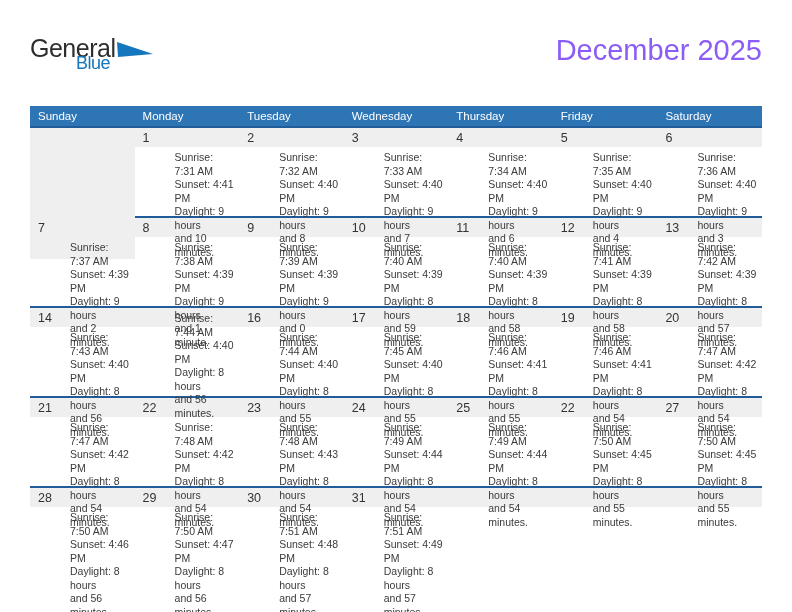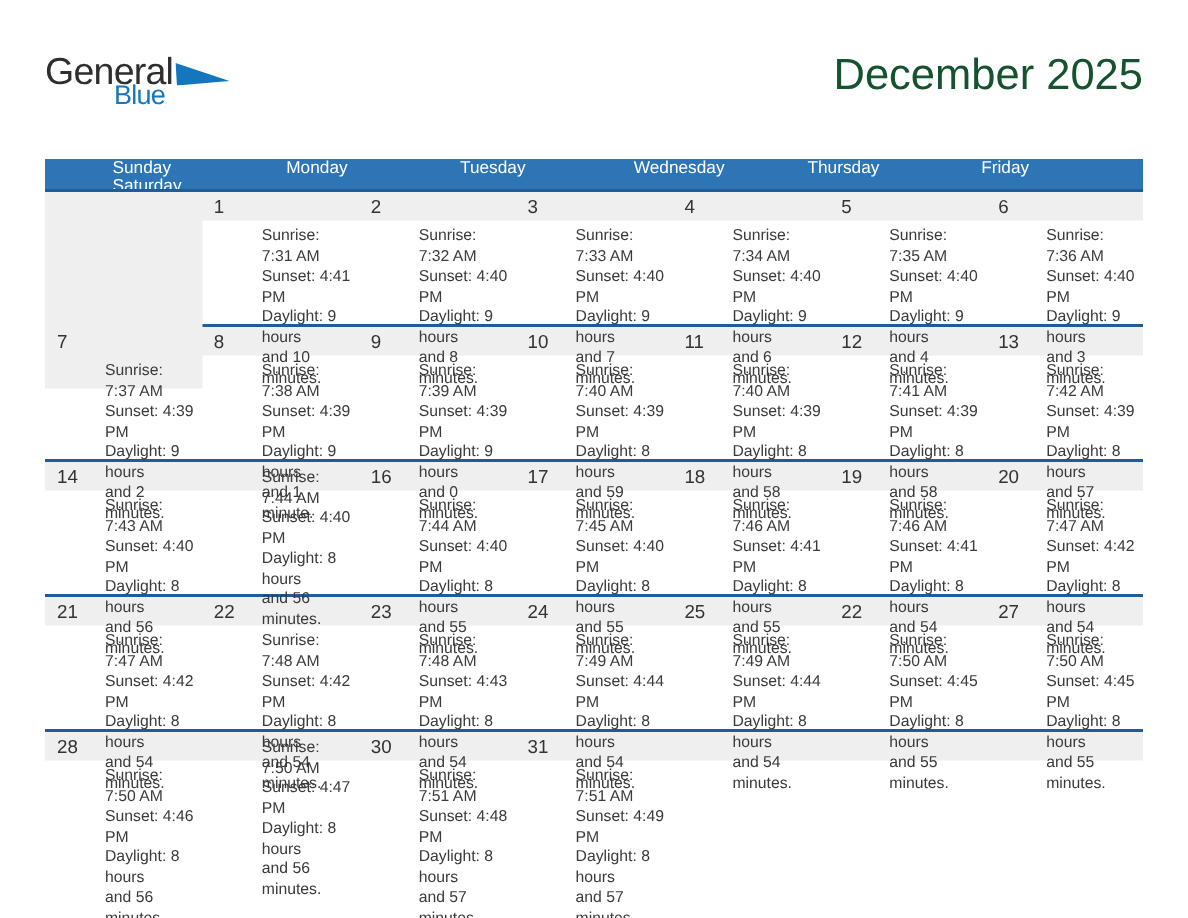--- a/index.html
+++ b/index.html
@@ -17,27 +17,27 @@
     overflow: hidden;
   }
   
   .logo { position: absolute; left: 30px; top: 36px; line-height: 1; }
   .logo-top { display: flex; align-items: flex-start; justify-content: flex-end; }
   .logo-general { font-size: 25px; color: #2e2e2e; letter-spacing: -0.5px; }
   .logo-triangle { margin-left: 2px; margin-top: 6px; }
   .logo-blue { font-size: 18px; color: var(--logo-blue); margin-left: 46px; margin-top: -7px; letter-spacing: -0.5px; }
   
   .titles { position: absolute; right: 30px; top: 34px; text-align: right; }
-  .page-title { font-size: 29px; font-weight: 400; color: #14532d; }
+  .page-title { font-size: 29px; font-weight: 400; color: #8b5cf6; }
   .page-subtitle { font-size: 14.5px; font-weight: 700; color: #111; margin-top: 11px; }
   
   .calendar { position: absolute; left: 30px; top: 106px; width: 732px; }
   .weekday-row {
-    display: grid; grid-template-columns: repeat(6, 1fr);
-    background: var(--header-blue); height: 20px; align-items: center; padding-left: 37px;
+    display: grid; grid-template-columns: repeat(7, 1fr);
+    background: var(--header-blue); height: 20px; align-items: center;
   }
   .weekday { color: #ffffff; font-size: 11.5px; padding-left: 8px; }
   .week-row {
     position: relative;
     display: grid; grid-template-columns: repeat(7, 1fr);
     height: 90px;
     border-top: 2px solid var(--separator-blue);
     background: #ffffff;
   }
   .week-row::before {
@@ -332,20 +332,21 @@
         <div class="day-cell">
           <div class="day-number">28</div>
           <div class="day-details">
             <div>Sunrise: 7:50 AM</div>
             <div>Sunset: 4:46 PM</div>
             <div>Daylight: 8 hours</div>
             <div>and 56 minutes.</div>
           </div>
         </div>
         <div class="day-cell">
+          <div class="day-number">29</div>
           <div class="day-details">
             <div>Sunrise: 7:50 AM</div>
             <div>Sunset: 4:47 PM</div>
             <div>Daylight: 8 hours</div>
             <div>and 56 minutes.</div>
           </div>
         </div>
         <div class="day-cell">
           <div class="day-number">30</div>
           <div class="day-details">

